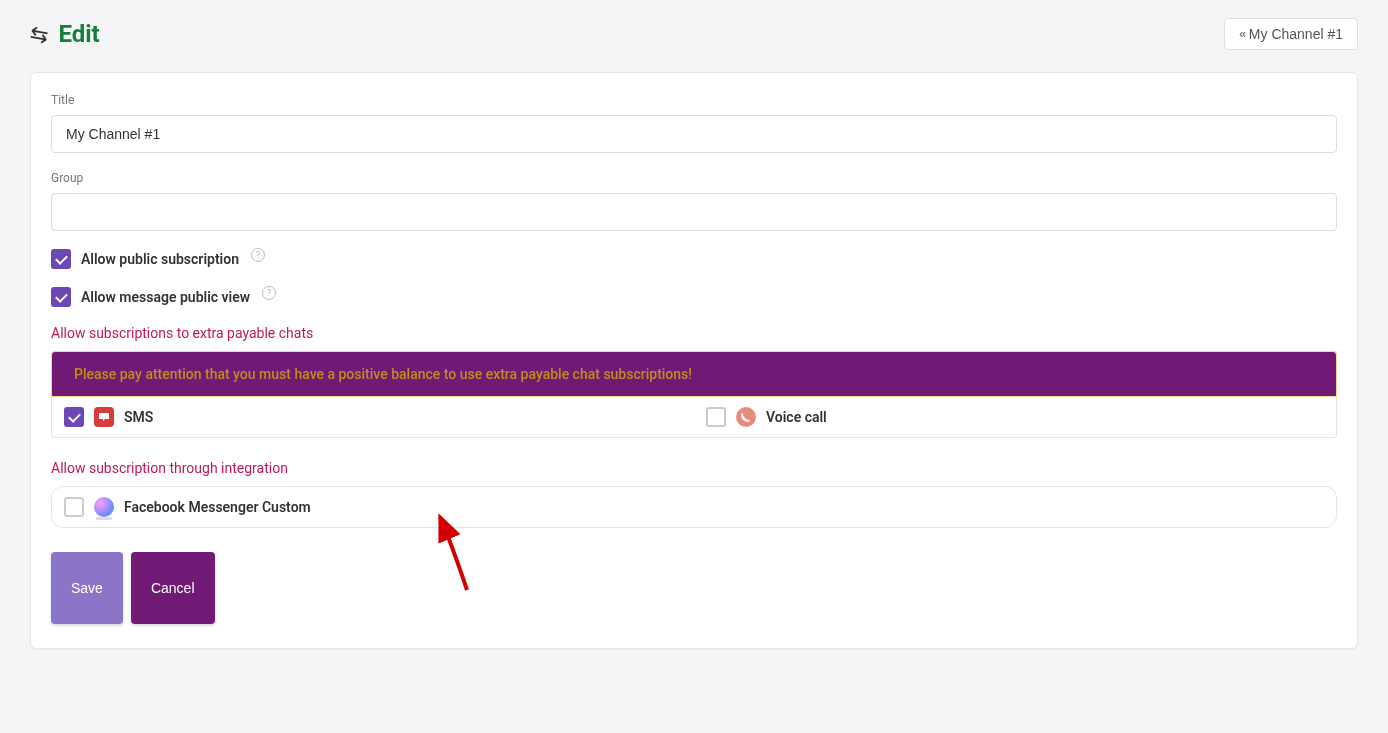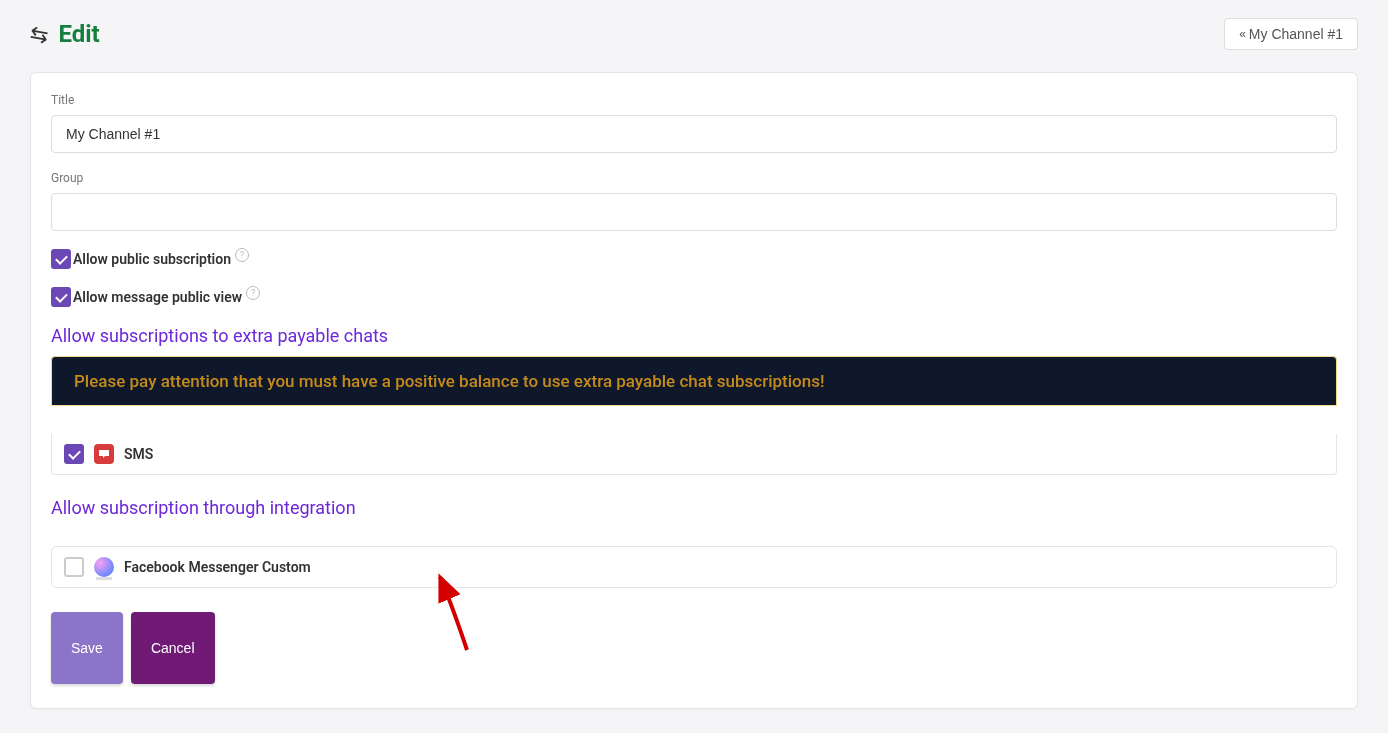--- a/index.html
+++ b/index.html
@@ -74,21 +74,21 @@
       border: 1px solid #ddd;
       border-radius: 4px;
       padding: 10px 14px;
       font-size: 14px;
       color: #333;
       background: #fff;
     }
     .checkbox-row {
       display: flex;
       align-items: center;
-      gap: 2px;
+      gap: 10px;
       margin-bottom: 18px;
     }
     .checkbox {
       width: 20px;
       height: 20px;
       border: 2px solid #ccc;
       border-radius: 3px;
       display: flex;
       align-items: center;
       justify-content: center;
@@ -121,44 +121,43 @@
       display: inline-flex;
       align-items: center;
       justify-content: center;
       font-size: 9px;
       color: #bbb;
       margin-left: 2px;
       position: relative;
       top: -4px;
     }
     .section-label {
-      color: #6d28d9;
-      font-size: 18px;
+      color: #be185d;
+      font-size: 14px;
       margin-bottom: 10px;
       margin-top: 6px;
     }
     .warning-box {
-      background: #0f172a;
+      background: #701a75;
       border: 1px solid #f5d890;
       border-radius: 4px 4px 0 0;
       padding: 14px 22px;
       color: #c48a1b;
-      font-size: 17px;
+      font-size: 14px;
       font-weight: 500;
     }
     .option-grid {
       display: flex;
       border: 1px solid #e5e5e5;
       border-top: none;
       border-radius: 0 0 4px 4px;
-      margin-top: 28px;
     }
     .option-grid.standalone {
       border-top: 1px solid #e5e5e5;
-      border-radius: 6px;
+      border-radius: 12px;
     }
     .option-cell {
       flex: 1;
       padding: 10px 12px;
       display: flex;
       align-items: center;
       gap: 10px;
     }
     .option-grid.standalone .option-cell {
        width: 33.333%;
@@ -268,20 +267,29 @@
 
   <div class="option-grid">
     <div class="option-cell">
       <div class="checkbox checked"></div>
       <div class="svc-icon svc-sms">
         <svg width="12" height="10" viewBox="0 0 12 10">
             <path fill="#fff" d="M1 1h10v6H7l-2 2v-2H1z"></path>
           </svg>
       </div>
       <span class="option-label">SMS</span>
+    </div>
+    <div class="option-cell">
+      <div class="checkbox"></div>
+      <div class="svc-icon svc-voice">
+        <svg width="10" height="10" viewBox="0 0 10 10">
+            <path fill="#fff" d="M2 1c0 4 3 7 7 7l-1 2c-5 0-8-3-8-8z"></path>
+          </svg>
+      </div>
+      <span class="option-label">Voice call</span>
     </div>
   </div>
 
   <div class="section-label" style="margin-top:22px">Allow subscription through integration</div>
 
   <div class="option-grid standalone" style="position:relative;">
     <div class="option-cell">
       <div class="checkbox"></div>
       <div class="svc-icon svc-fb"></div>
       <span class="option-label">Facebook Messenger Custom</span>

